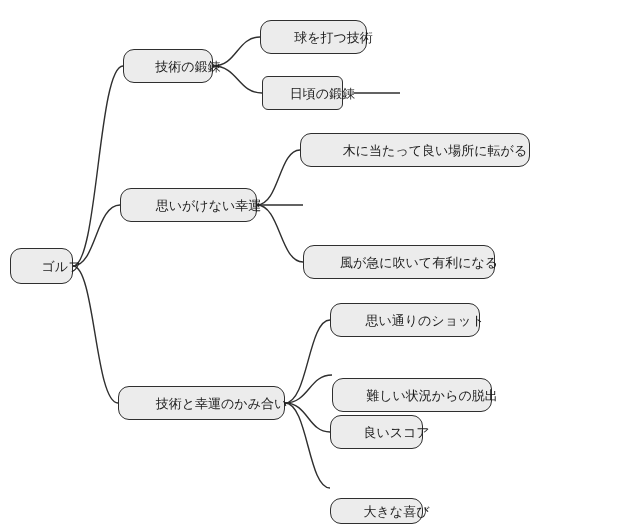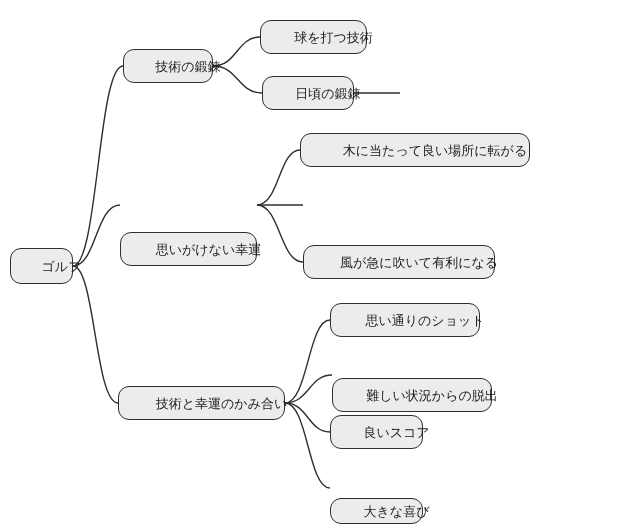--- a/index.html
+++ b/index.html
@@ -46,24 +46,24 @@
     <path class="edge" d="M285,403 C308,403 308,432 330,432"></path>
     <path class="edge" d="M285,403 C308,403 308,488 330,488"></path>
   </svg>
 
   <div class="node" style="left:10px;top:248px;width:63px;height:36px;">ゴルフ</div>
 
   <div class="node" style="left:123px;top:49px;width:90px;height:34px;">技術の鍛錬</div>
 
   <div class="node" style="left:260px;top:20px;width:107px;height:34px;">球を打つ技術</div>
 
-  <div class="node" style="left:262px;top:76px;width:92px;height:34px;">日頃の鍛錬</div>
+  <div class="node" style="left:262px;top:76px;width:81px;height:34px;border-radius:6px;">日頃の鍛錬</div>
 
 
-  <div class="node" style="left:120px;top:188px;width:137px;height:34px;margin-top:44px;">思いがけない幸運</div>
+  <div class="node" style="left:120px;top:188px;width:137px;height:34px;">思いがけない幸運</div>
 
   <div class="node" style="left:300px;top:133px;width:230px;height:34px;">木に当たって良い場所に転がる</div>
 
 
   <div class="node" style="left:303px;top:245px;width:192px;height:34px;">風が急に吹いて有利になる</div>
 
   <div class="node" style="left:118px;top:386px;width:167px;height:34px;">技術と幸運のかみ合い</div>
 
   <div class="node" style="left:330px;top:303px;width:150px;height:34px;">思い通りのショット</div>
 

